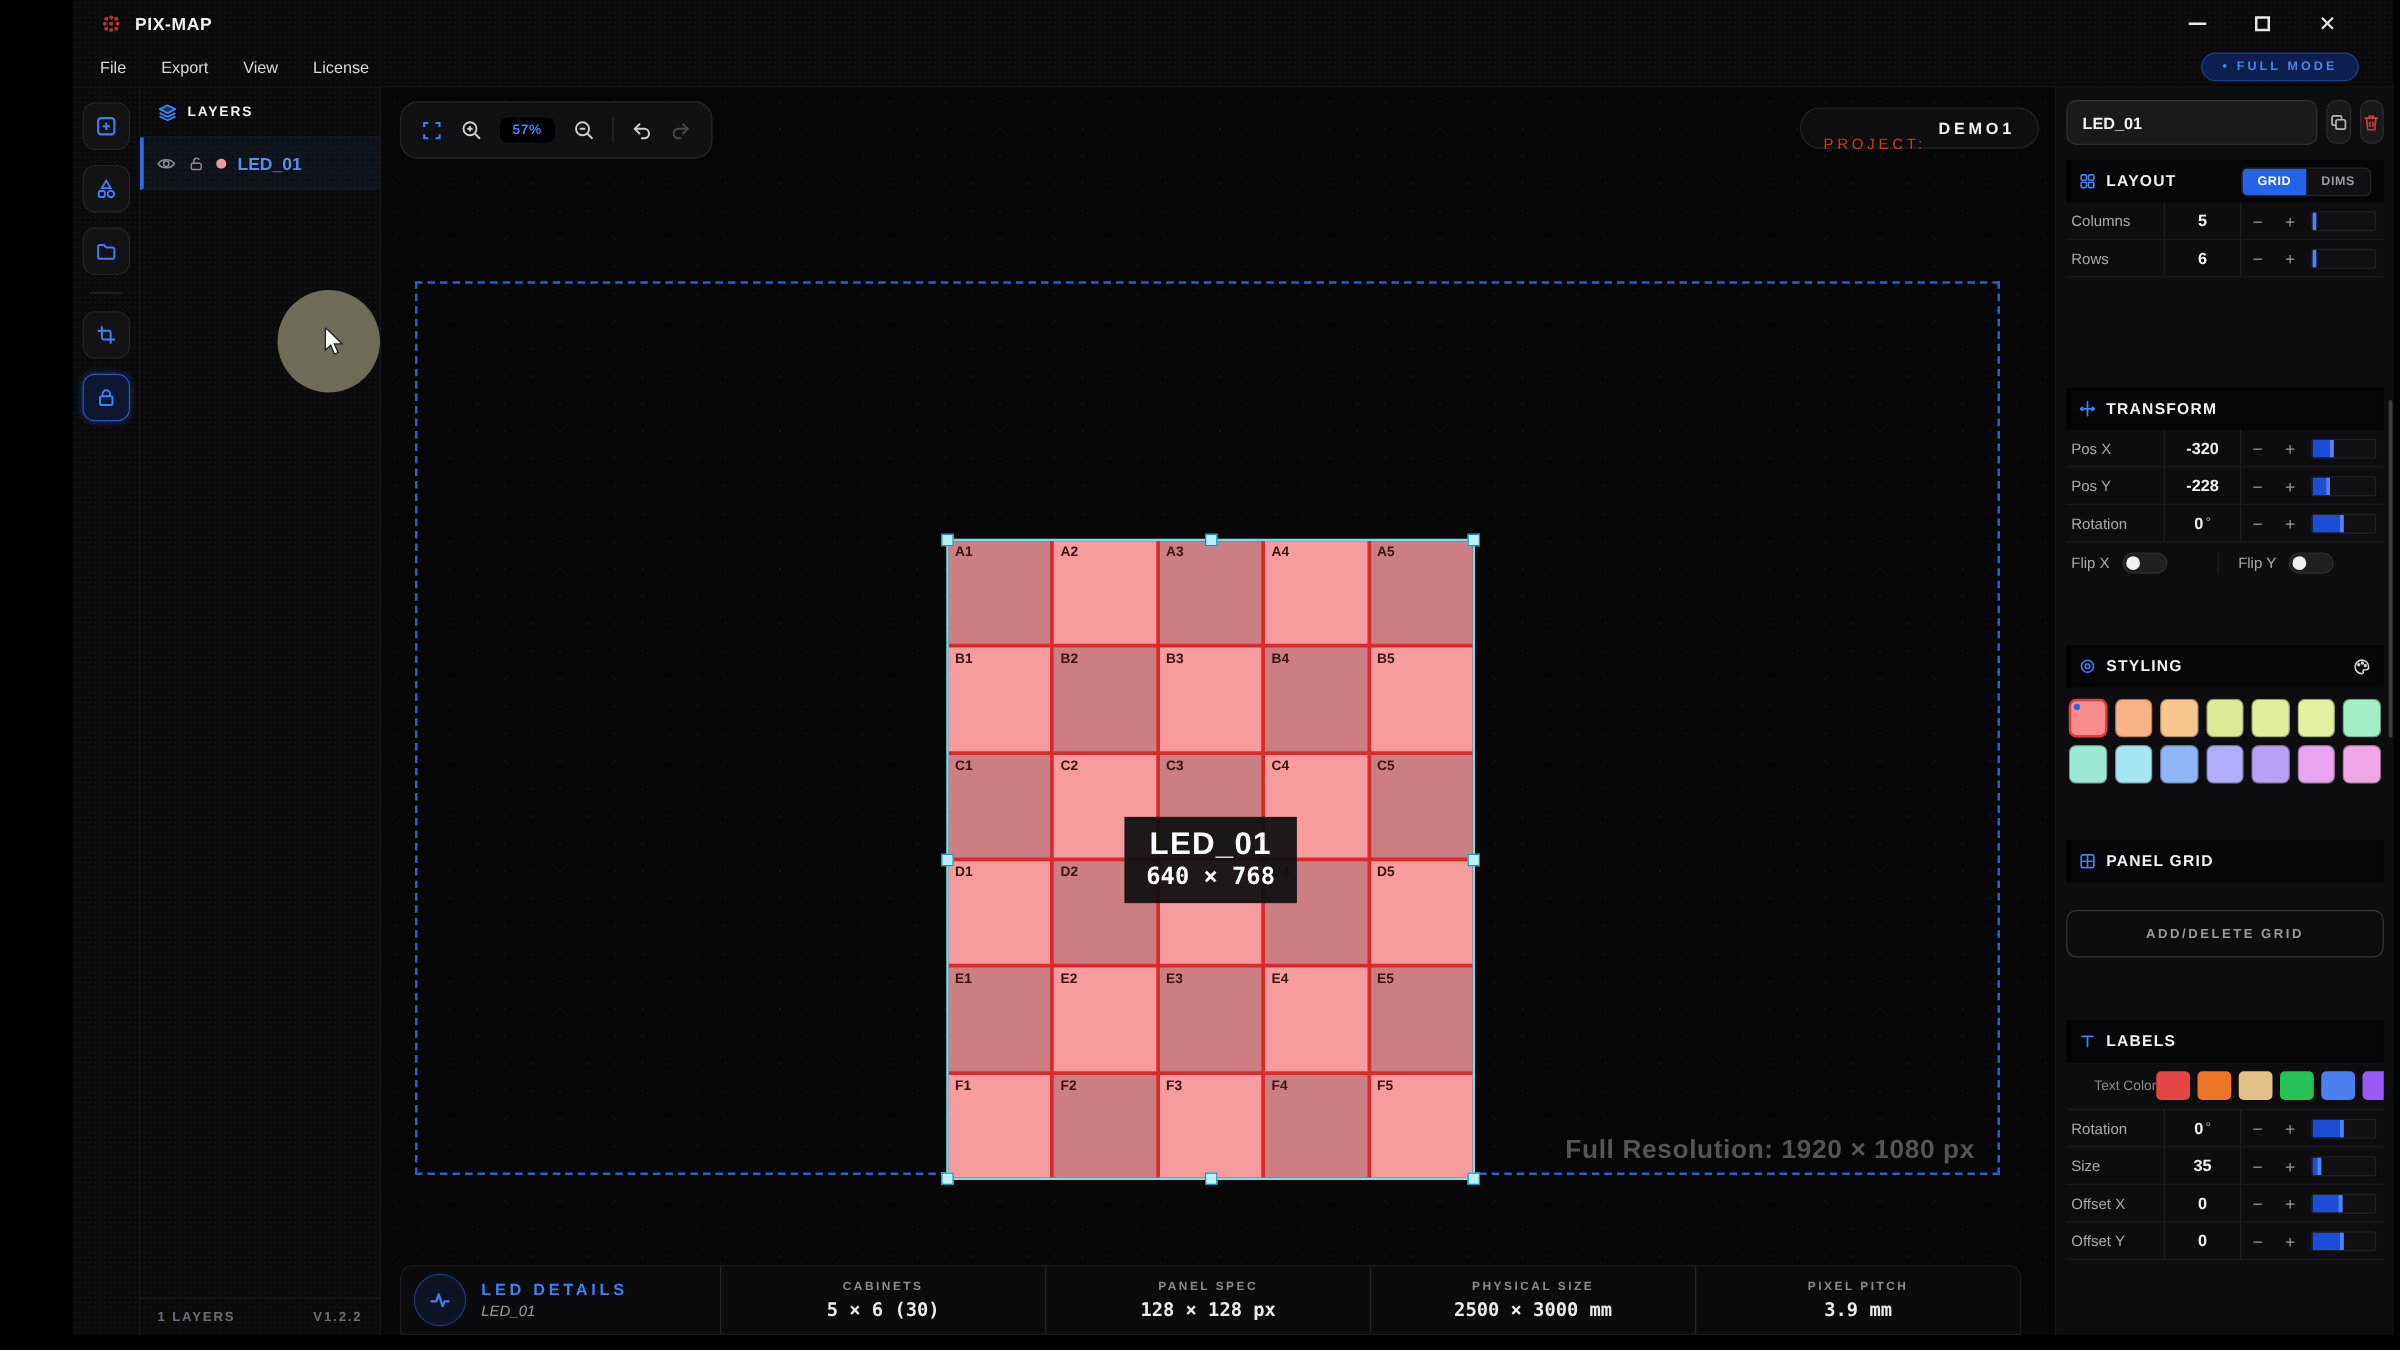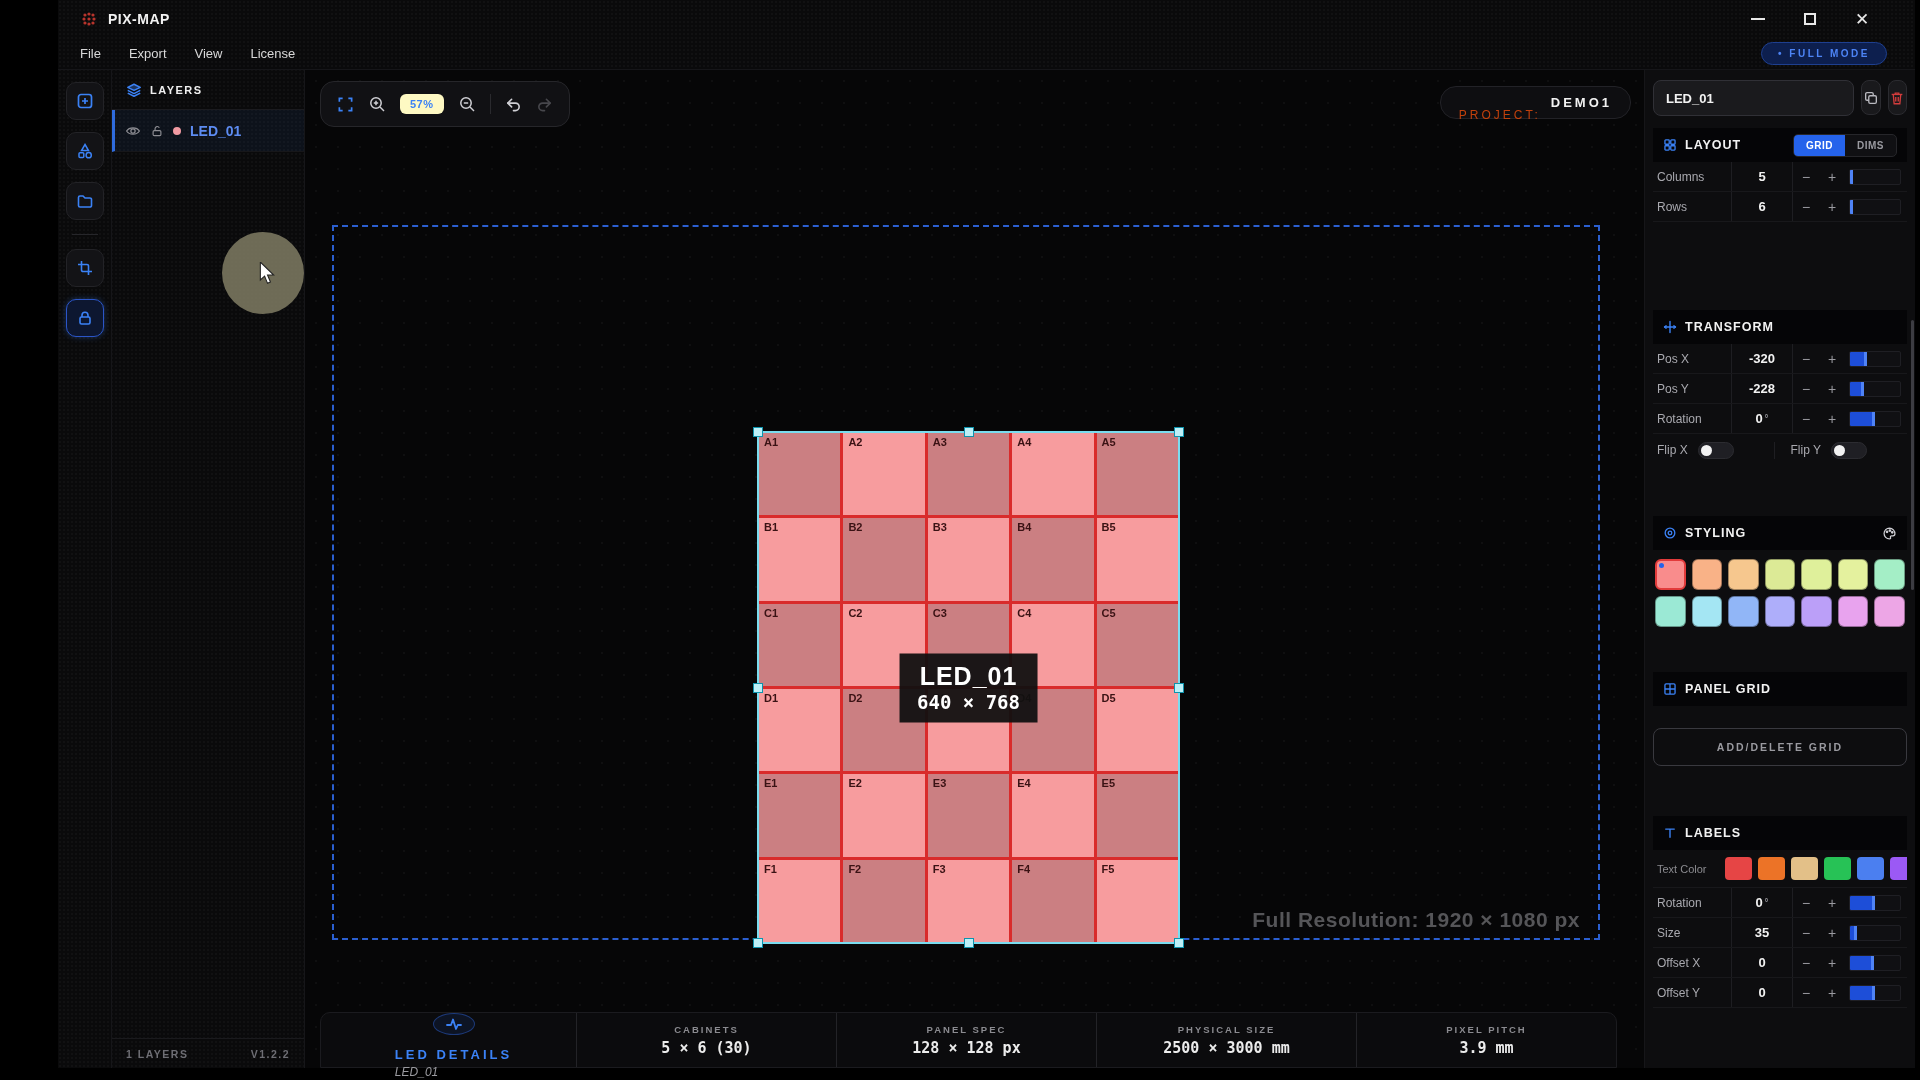--- a/index.html
+++ b/index.html
@@ -53,21 +53,21 @@
   
   .canvas { flex:1; position:relative; background:#060607;
             background-image:radial-gradient(rgba(255,255,255,0.035) 1px, transparent 1px);
             background-size:22px 22px; }
 
   .canvas-toolbar { position:absolute; left:15px; top:11px; height:46px; display:flex; align-items:center; gap:14px;
                     background:#111114; border:1px solid #26262a; border-radius:14px; padding:0 16px; }
   .tb-icon { display:flex; align-items:center; justify-content:center; color:#cfcfd4; cursor:pointer; }
   .tb-icon.blue { color:#3b82f6; }
   .tb-icon.dim { color:#47474c; }
-  .zoom-badge { background:#fef9c3; border-radius:6px; color:#3b82f6; font-size:11px; font-weight:bold;
+  .zoom-badge { background:#000000; border-radius:6px; color:#3b82f6; font-size:11px; font-weight:bold;
                 padding:4px 10px; letter-spacing:0.5px; cursor:default; }
   .tb-divider { width:1px; height:20px; background:#2a2a2e; }
 
   .project-pill { position:absolute; top:16px; right:13px; height:33px; display:flex; align-items:center; gap:10px;
                   background:#0e0e11; border:1px solid #222227; border-radius:16px; padding:0 18px; }
   .project-label { color:#c2410c; font-size:12px; font-weight:normal; letter-spacing:3px;margin-top:24px; }
   .project-name { color:#f2f2f2; font-size:13px; font-weight:bold; letter-spacing:3px; }
 
   .work-rect { position:absolute; left:27px; top:155px; width:1268px; height:715px; border:2px dashed #2b5fd0; }
   .full-res { position:absolute; right:18px; bottom:6px; color:#555558; font-size:21px; font-weight:bold; letter-spacing:0.5px; }
@@ -82,21 +82,21 @@
   .cell-label { position:absolute; left:5px; top:3px; font-size:11px; font-weight:bold; color:#3a1214; }
   .handle { position:absolute; width:10px; height:10px; background:#bdeff7; border:1px solid #0e94ad; z-index:5; }
   .sel-badge { position:absolute; left:50%; top:50%; transform:translate(-50%,-50%); z-index:4;
                background:rgba(16,16,16,0.94); padding:8px 18px 10px; text-align:center; }
   .sel-name { color:#fff; font-size:25px; font-weight:bold; letter-spacing:1px; }
   .sel-res  { color:#fff; font-size:19px; font-weight:bold; font-family:"DejaVu Sans Mono", monospace; }
 
   
   .status-bar { position:absolute; left:15px; bottom:0; width:1297px; height:56px; display:flex; align-items:stretch;
                 background:#0b0b0d; border:1px solid #1b1b1f; border-radius:10px 10px 0 0; }
-  .sb-left { width:255px; display:flex; align-items:center; gap:12px; padding-left:10px;flex-direction:column; }
+  .sb-left { width:255px; display:flex; align-items:center; gap:12px; padding-left:10px; }
   .sb-pulse { width:42px; height:42px; border-radius:50%; background:#0d1424; border:1px solid #1d3a7a;
               display:flex; align-items:center; justify-content:center; color:#3b82f6; }
   .sb-title { color:#3b82f6; font-size:13px; font-weight:bold; letter-spacing:3px; }
   .sb-sub { color:#9a9a9f; font-size:12px; font-style:italic; margin-top:3px; }
   .sb-stat { flex:1; display:flex; flex-direction:column; align-items:center; justify-content:center; gap:4px;
              border-left:1px solid #232327; }
   .sb-stat-label { color:#8b8b90; font-size:9.5px; font-weight:bold; letter-spacing:2px; }
   .sb-stat-value { color:#ececec; font-size:15px; font-weight:bold; font-family:"DejaVu Sans Mono", monospace; }
   .sb-stat-value.accent { color:#3b82f6; }
 
@@ -155,21 +155,21 @@
 
   .swatch-grid { display:grid; grid-template-columns:repeat(7,1fr); gap:6px; padding:9px 2px; }
   .swatch { height:31px; border-radius:6px; border:1px solid rgba(0,0,0,0.35); position:relative; cursor:pointer; }
   .swatch.selected { border:2px solid #e23b3b; }
   .swatch.selected::after { content:""; position:absolute; left:2px; top:2px; width:5px; height:5px;
                             border-radius:50%; background:#2563eb; }
 
   .wide-btn { display:block; width:100%; margin-top:22px; background:none; border:1px solid #39393f; border-radius:8px;
               color:#9a9aa0; font-size:10.5px; font-weight:bold; letter-spacing:2px; padding:12px 0; cursor:pointer; font-family:inherit; }
 
-  .textcolor-row { display:flex; align-items:center; height:38px; border-bottom:1px solid #18181b; overflow:hidden; }
+  .textcolor-row { display:flex; align-items:center; height:38px; border-bottom:1px solid #18181b; overflow:hidden;text-align:right; }
   .textcolor-label { width:72px; color:#8b8b90; font-size:11px; padding-left:4px; flex-shrink:0; }
   .label-swatches { display:flex; gap:6px; flex:1; }
   .label-swatch { width:27px; height:23px; border-radius:4px; flex-shrink:0; cursor:pointer; }
 </style>
 </head>
 <body>
 
 <div class="screen">
 <div class="app">
 

